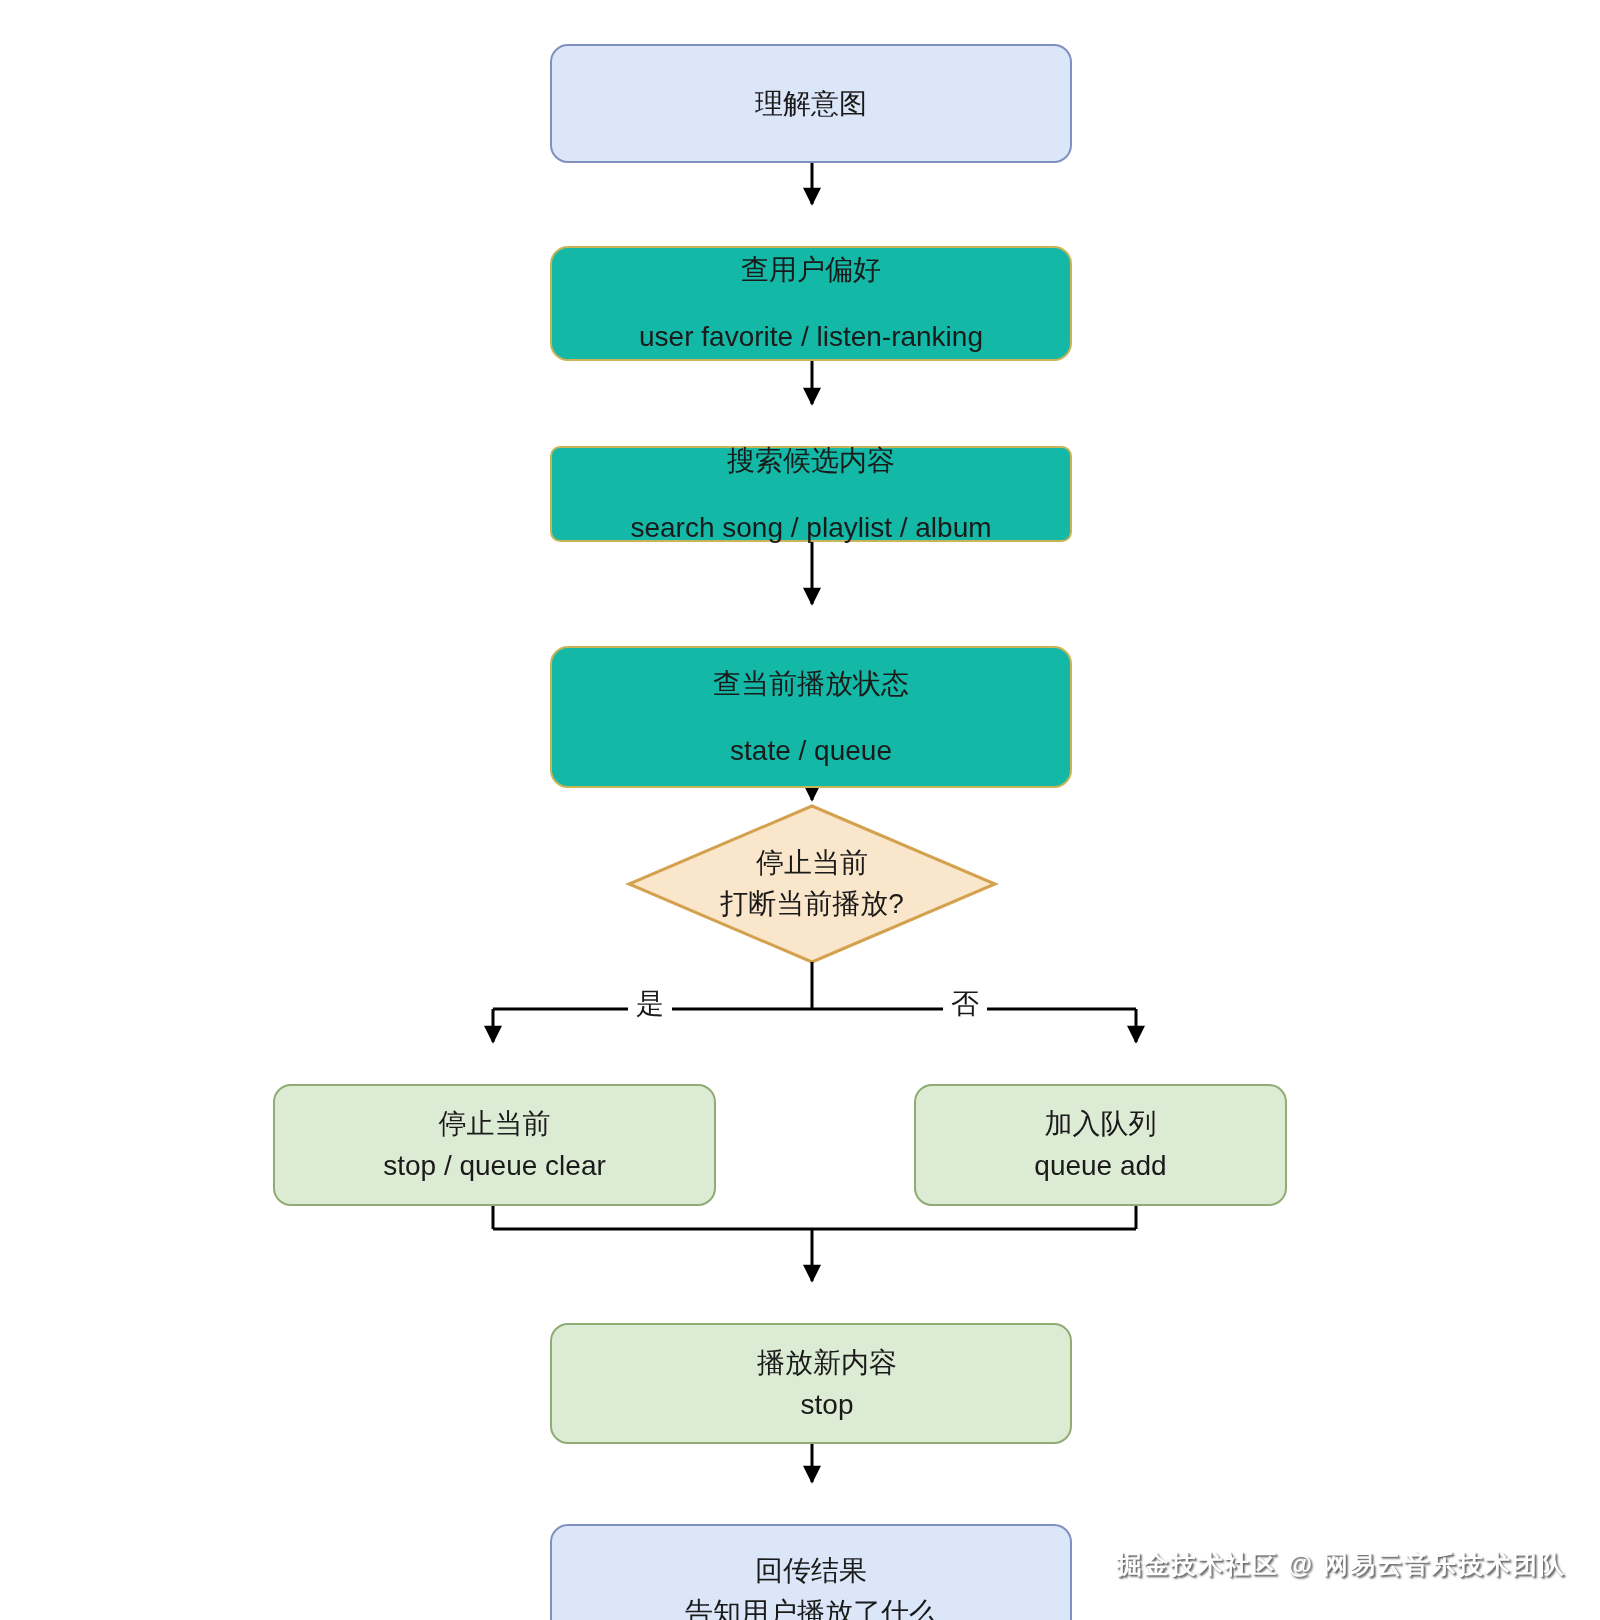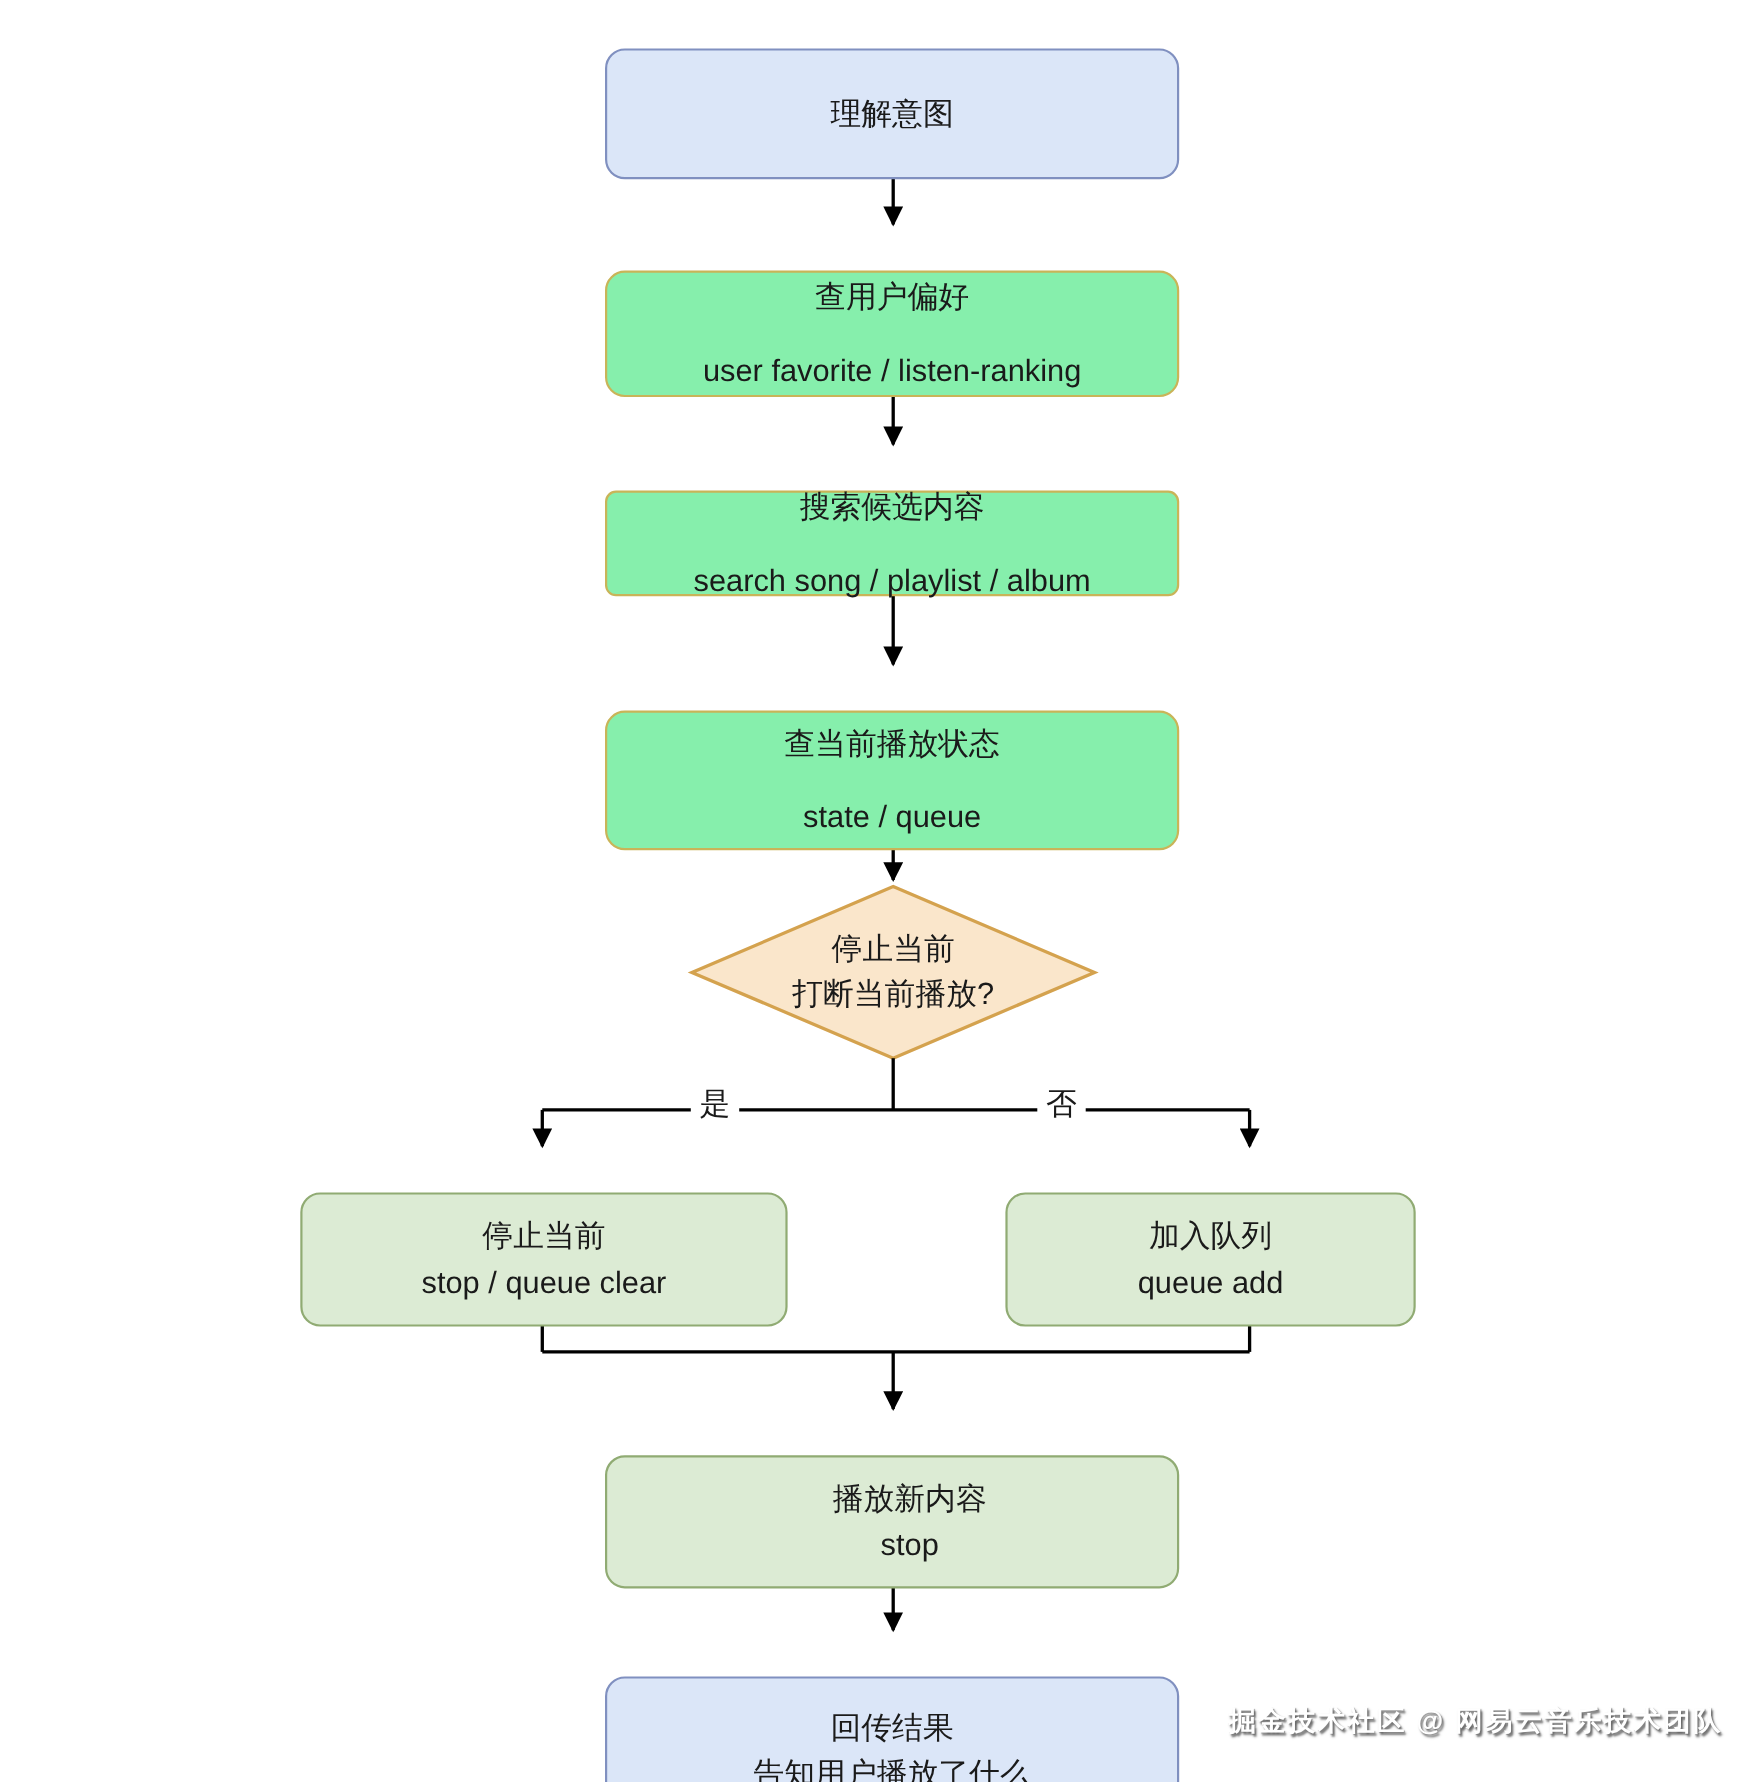--- a/index.html
+++ b/index.html
@@ -26,21 +26,21 @@
     text-align: center;
     border-radius: 18px;
     font-size: 28px;
     line-height: 1.5;
     box-sizing: border-box;
     padding: 4px 16px;
     margin-top: 36px;
   }
   .node .l1, .node .l2 { display: block; white-space: nowrap; }
   .blue   { background: #dbe6f8; border: 2.5px solid #8090c0; }
-  .yellow { background: #86efac; border: 2.5px solid #c9b458; gap: 25px; }
+  .yellow { background: #14b8a6; border: 2.5px solid #c9b458; gap: 25px; }
   .green  { background: #dcebd4; border: 2.5px solid #90ab73; }
   .diamond-label {
     position: absolute;
     left: 637px; top: 824px;
     width: 350px; height: 120px;
     display: flex; flex-direction: column;
     align-items: center; justify-content: center;
     text-align: center;
     font-size: 28px; line-height: 1.45;
   }
@@ -103,21 +103,21 @@
   <div class="node yellow" style="left:550px; top:210px; width:522px; height:115px;">
     <span class="l1">查用户偏好</span>
     <span class="l2">user favorite / listen-ranking</span>
   </div>
 
   <div class="node yellow" style="left:550px; top:410px; width:522px; height:96px;border-radius:10px;">
     <span class="l1">搜索候选内容</span>
     <span class="l2">search song / playlist / album</span>
   </div>
 
-  <div class="node yellow" style="left:550px; top:610px; width:522px; height:127px;">
+  <div class="node yellow" style="left:550px; top:610px; width:522px; height:142px;">
     <span class="l1">查当前播放状态</span>
     <span class="l2">state / queue</span>
   </div>
 
   <div class="diamond-label">
     <span class="l1">停止当前</span>
     <span class="l2">打断当前播放?</span>
   </div>
 
   <div class="edge-label" style="left:650px; top:1004px;">是</div>

